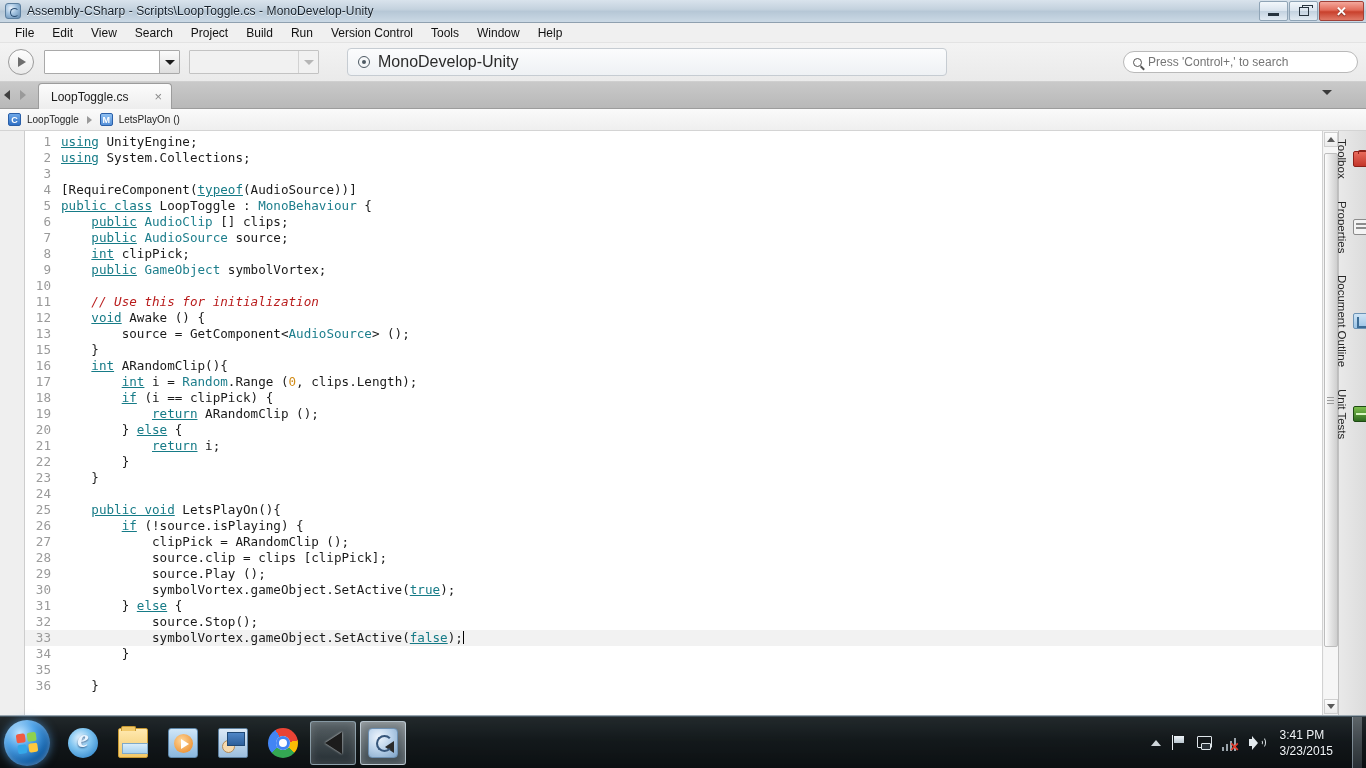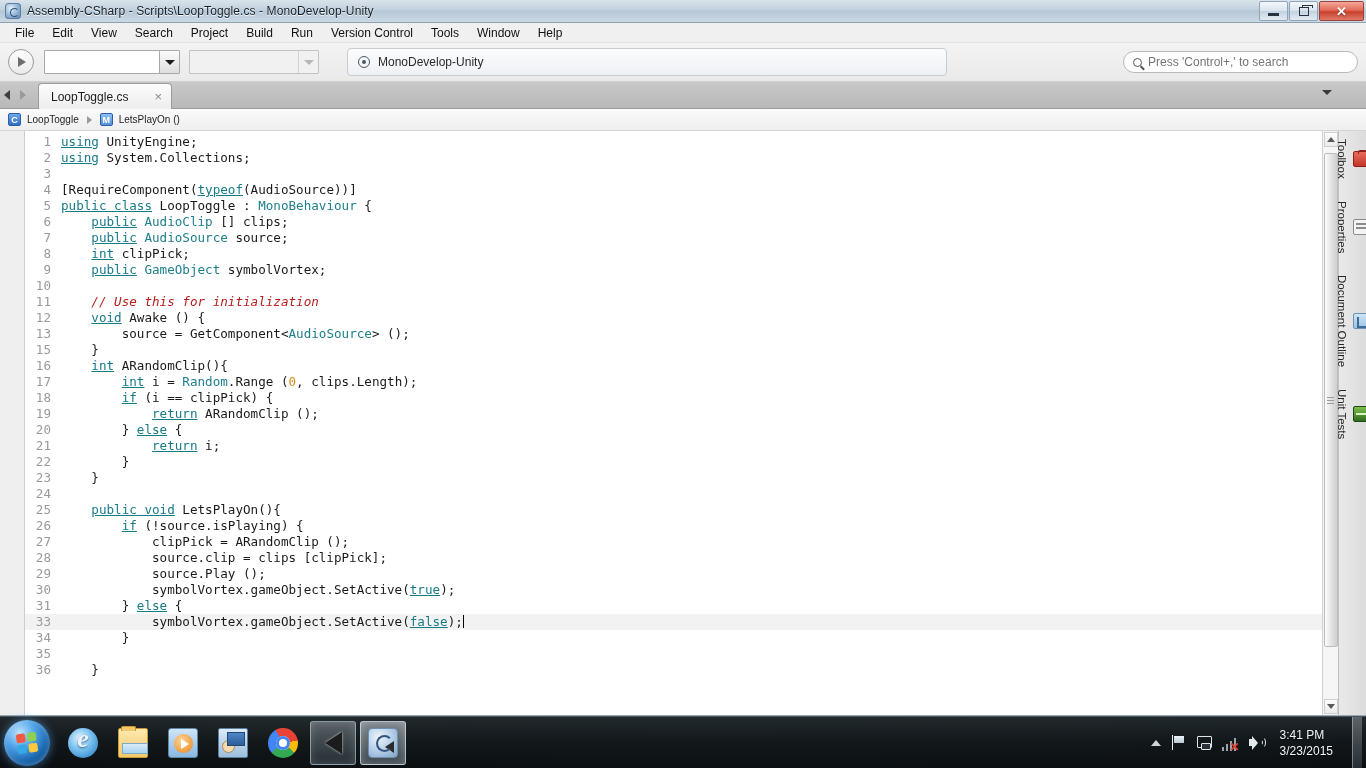--- a/index.html
+++ b/index.html
@@ -143,21 +143,21 @@
     display: flex; align-items: center; padding: 0 10px; gap: 8px;
   }
   .status-ico {
     width: 12px; height: 12px; border-radius: 50%;
     border: 1.6px solid #4d5963; position: relative; flex: 0 0 12px;
   }
   .status-ico::after {
     content:""; position:absolute; left:2.5px; top:2.5px;
     width: 4px; height: 4px; border-radius:50%; background:#4d5963;
   }
-  .status-text { font-size: 12px; color: #2b2b2b; }
+  .status-text { font-size: 16px; color: #2b2b2b; }
 
   .searchbox {
     margin-left: auto; width: 235px; height: 22px;
     border: 1px solid #b9b9b9; border-radius: 11px; background: #fff;
     display: flex; align-items: center; padding: 0 9px; gap: 6px;
   }
   .searchbox .mag {
     width: 9px; height: 9px; border: 1.6px solid #555; border-radius: 50%;
     position: relative; flex: 0 0 9px;
   }
@@ -628,20 +628,21 @@
             <div class="line"><span class="ln">22</span><span class="code"><span>        }</span></span></div>
             <div class="line"><span class="ln">23</span><span class="code"><span>    }</span></span></div>
             <div class="line"><span class="ln">24</span><span class="code"></span></div>
             <div class="line"><span class="ln">25</span><span class="code"><span>    </span><span class="k">public void</span><span> LetsPlayOn(){</span></span></div>
             <div class="line"><span class="ln">26</span><span class="code"><span>        </span><span class="k">if</span><span> (!source.isPlaying) {</span></span></div>
             <div class="line"><span class="ln">27</span><span class="code"><span>            clipPick = ARandomClip ();</span></span></div>
             <div class="line"><span class="ln">28</span><span class="code"><span>            source.clip = clips [clipPick];</span></span></div>
             <div class="line"><span class="ln">29</span><span class="code"><span>            source.Play ();</span></span></div>
             <div class="line"><span class="ln">30</span><span class="code"><span>            symbolVortex.gameObject.SetActive(</span><span class="k">true</span><span>);</span></span></div>
             <div class="line"><span class="ln">31</span><span class="code"><span>        } </span><span class="k">else</span><span> {</span></span></div>
+            <div class="line"><span class="ln">32</span><span class="code"><span>            source.Stop();</span></span></div>
             <div class="line current"><span class="ln">33</span><span class="code"><span>            symbolVortex.gameObject.SetActive(</span><span class="k">false</span><span>);</span><span class="caret"></span></span></div>
             <div class="line"><span class="ln">34</span><span class="code"><span>        }</span></span></div>
             <div class="line"><span class="ln">35</span><span class="code"></span></div>
             <div class="line"><span class="ln">36</span><span class="code"><span>    }</span></span></div>
           </div>
       </div>
 
       <div class="vscroll">
         <div class="vs-btn up">
             <i></i>

